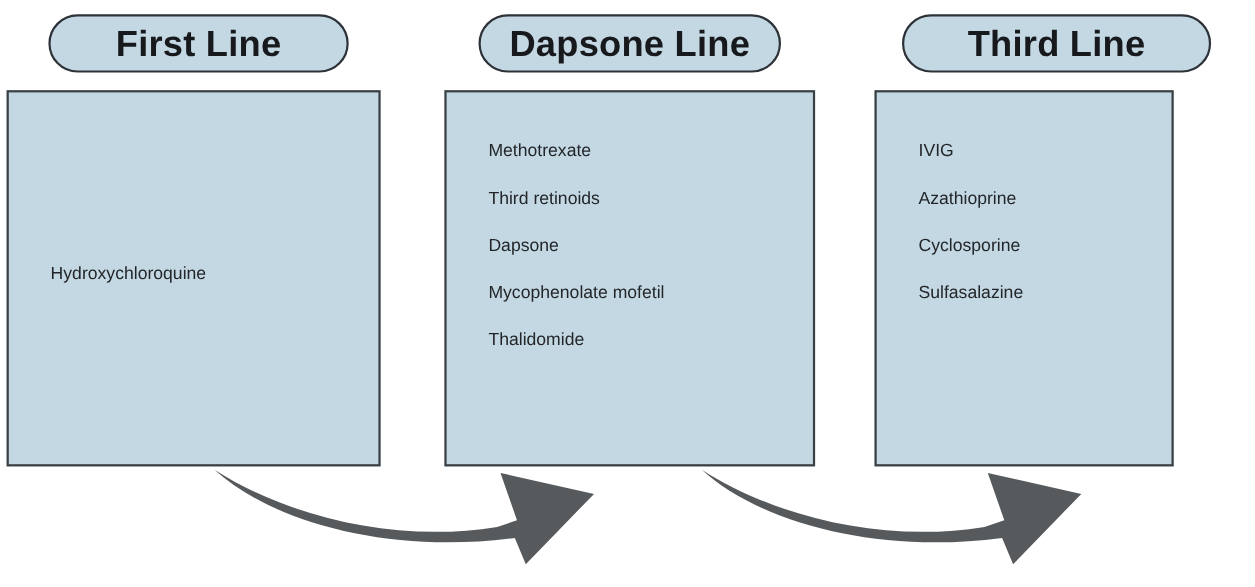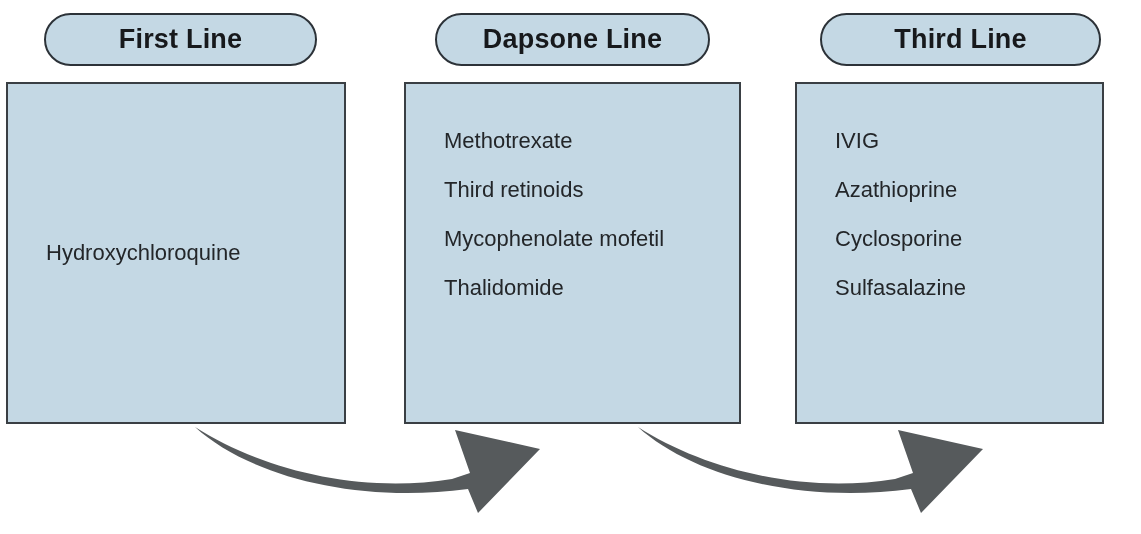--- a/index.html
+++ b/index.html
@@ -24,56 +24,56 @@
     position: absolute;
     box-sizing: border-box;
     background: #c4d8e4;
     border: 2px solid #2c3238;
     border-radius: 999px;
     display: flex;
     align-items: center;
     justify-content: center;
     color: #17191c;
     font-weight: bold;
-    font-size: 27px;
+    font-size: 33px;
     letter-spacing: 0.2px;
     line-height: 1;
   }
   #pill-1 { left: 44px;  top: 13px; width: 273px; height: 53px; }
   #pill-2 { left: 435px; top: 13px; width: 275px; height: 53px; }
   #pill-3 { left: 820px; top: 13px; width: 281px; height: 53px; }
 
   
   .panel {
     position: absolute;
     box-sizing: border-box;
     background: #c4d8e4;
     border: 2px solid #3a3f44;
     top: 82px;
     height: 342px;
   }
   #panel-1 { left: 6px;   width: 340px; }
   #panel-2 { left: 404px; width: 337px; }
-  #panel-3 { left: 795px; width: 309px; padding-left: 46px; }
+  #panel-3 { left: 795px; width: 272px; padding-left: 46px; }
 
   .drug-list {
     position: absolute;
     left: 38px;
     right: 10px;
     margin: 0;
     padding: 0;
     list-style: none;
   }
   #panel-1 .drug-list { top: 124px; margin-top: 34px; }
   #panel-2 .drug-list { top: 46px; }
   #panel-3 .drug-list { top: 46px; }
 
   .drug-list li {
     color: #232629;
-    font-size: 22px;
+    font-size: 16px;
     line-height: 1;
     margin-bottom: 27px;
     white-space: nowrap;
   }
 
   
   .arrow-layer {
     position: absolute;
     left: 0;
     top: 0;
@@ -100,20 +100,21 @@
   <div class="panel" id="panel-1">
     <ul class="drug-list">
       <li>Hydroxychloroquine</li>
     </ul>
   </div>
 
   <div class="panel" id="panel-2">
     <ul class="drug-list">
       <li>Methotrexate</li>
       <li>Third retinoids</li>
+      <li>Dapsone</li>
       <li>Mycophenolate mofetil</li>
       <li>Thalidomide</li>
     </ul>
   </div>
 
   <div class="panel" id="panel-3">
     <ul class="drug-list">
       <li>IVIG</li>
       <li>Azathioprine</li>
       <li>Cyclosporine</li>

